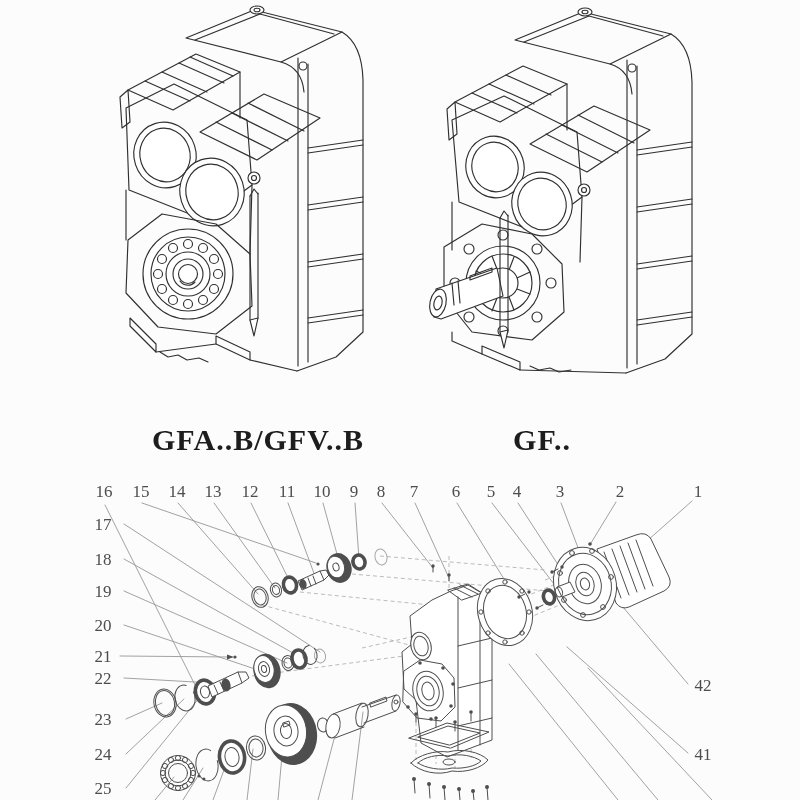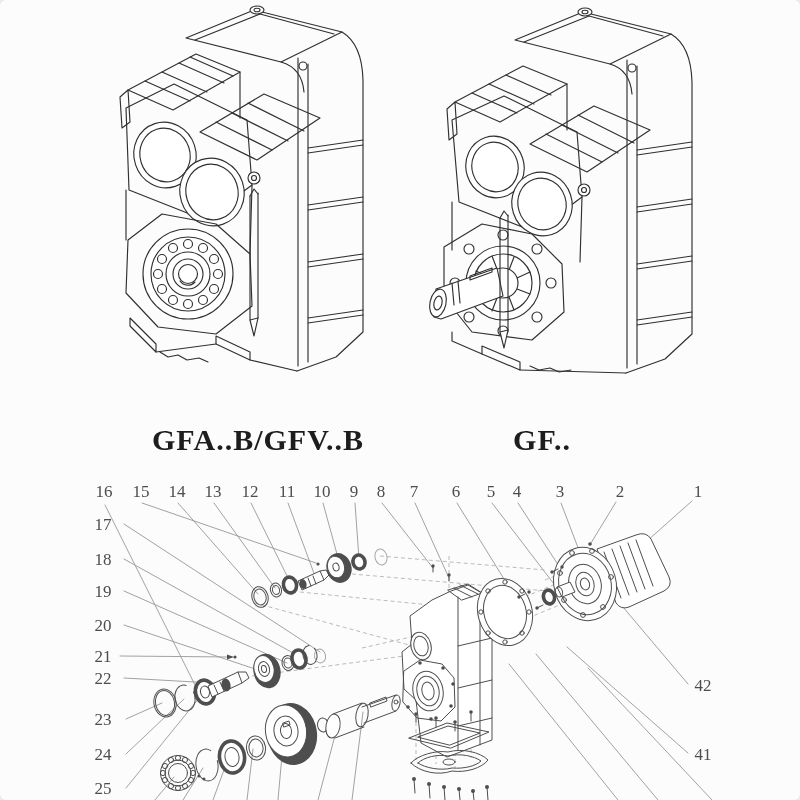--- a/index.html
+++ b/index.html
@@ -1,17 +1,17 @@
 <!DOCTYPE html>
 <html><head>
 <meta charset="utf-8">
 <style>
   html,body{margin:0;padding:0;background:#e9e9e9;}
   #page{width:800px;height:800px;background:#fcfcfc;position:relative;margin:0 auto;overflow:hidden;
-        font-family:"Liberation Serif", serif;border-radius:6px;}
+        font-family:"Liberation Serif", serif;}
   svg{display:block}
   .d{stroke:#303030;fill:none;stroke-width:1.15;stroke-linejoin:round;stroke-linecap:round}
   .dw{stroke:#303030;fill:#fff;stroke-width:1.15;stroke-linejoin:round}
   .e{stroke:#4e4e4e;fill:none;stroke-width:1;stroke-linejoin:round;stroke-linecap:round}
   .ew{stroke:#4e4e4e;fill:#fff;stroke-width:1;stroke-linejoin:round}
   .ef{fill:#4e4e4e;stroke:none}
   .ethick{stroke:#4e4e4e;fill:#fff;stroke-width:3.6}
   .lead{stroke:#979797;fill:none;stroke-width:0.9;stroke-linecap:round}
   .dash{stroke:#b3b3b3;fill:none;stroke-width:0.9;stroke-dasharray:4 3}
   .faint{stroke:#a5a5a5;fill:none;stroke-width:1}

